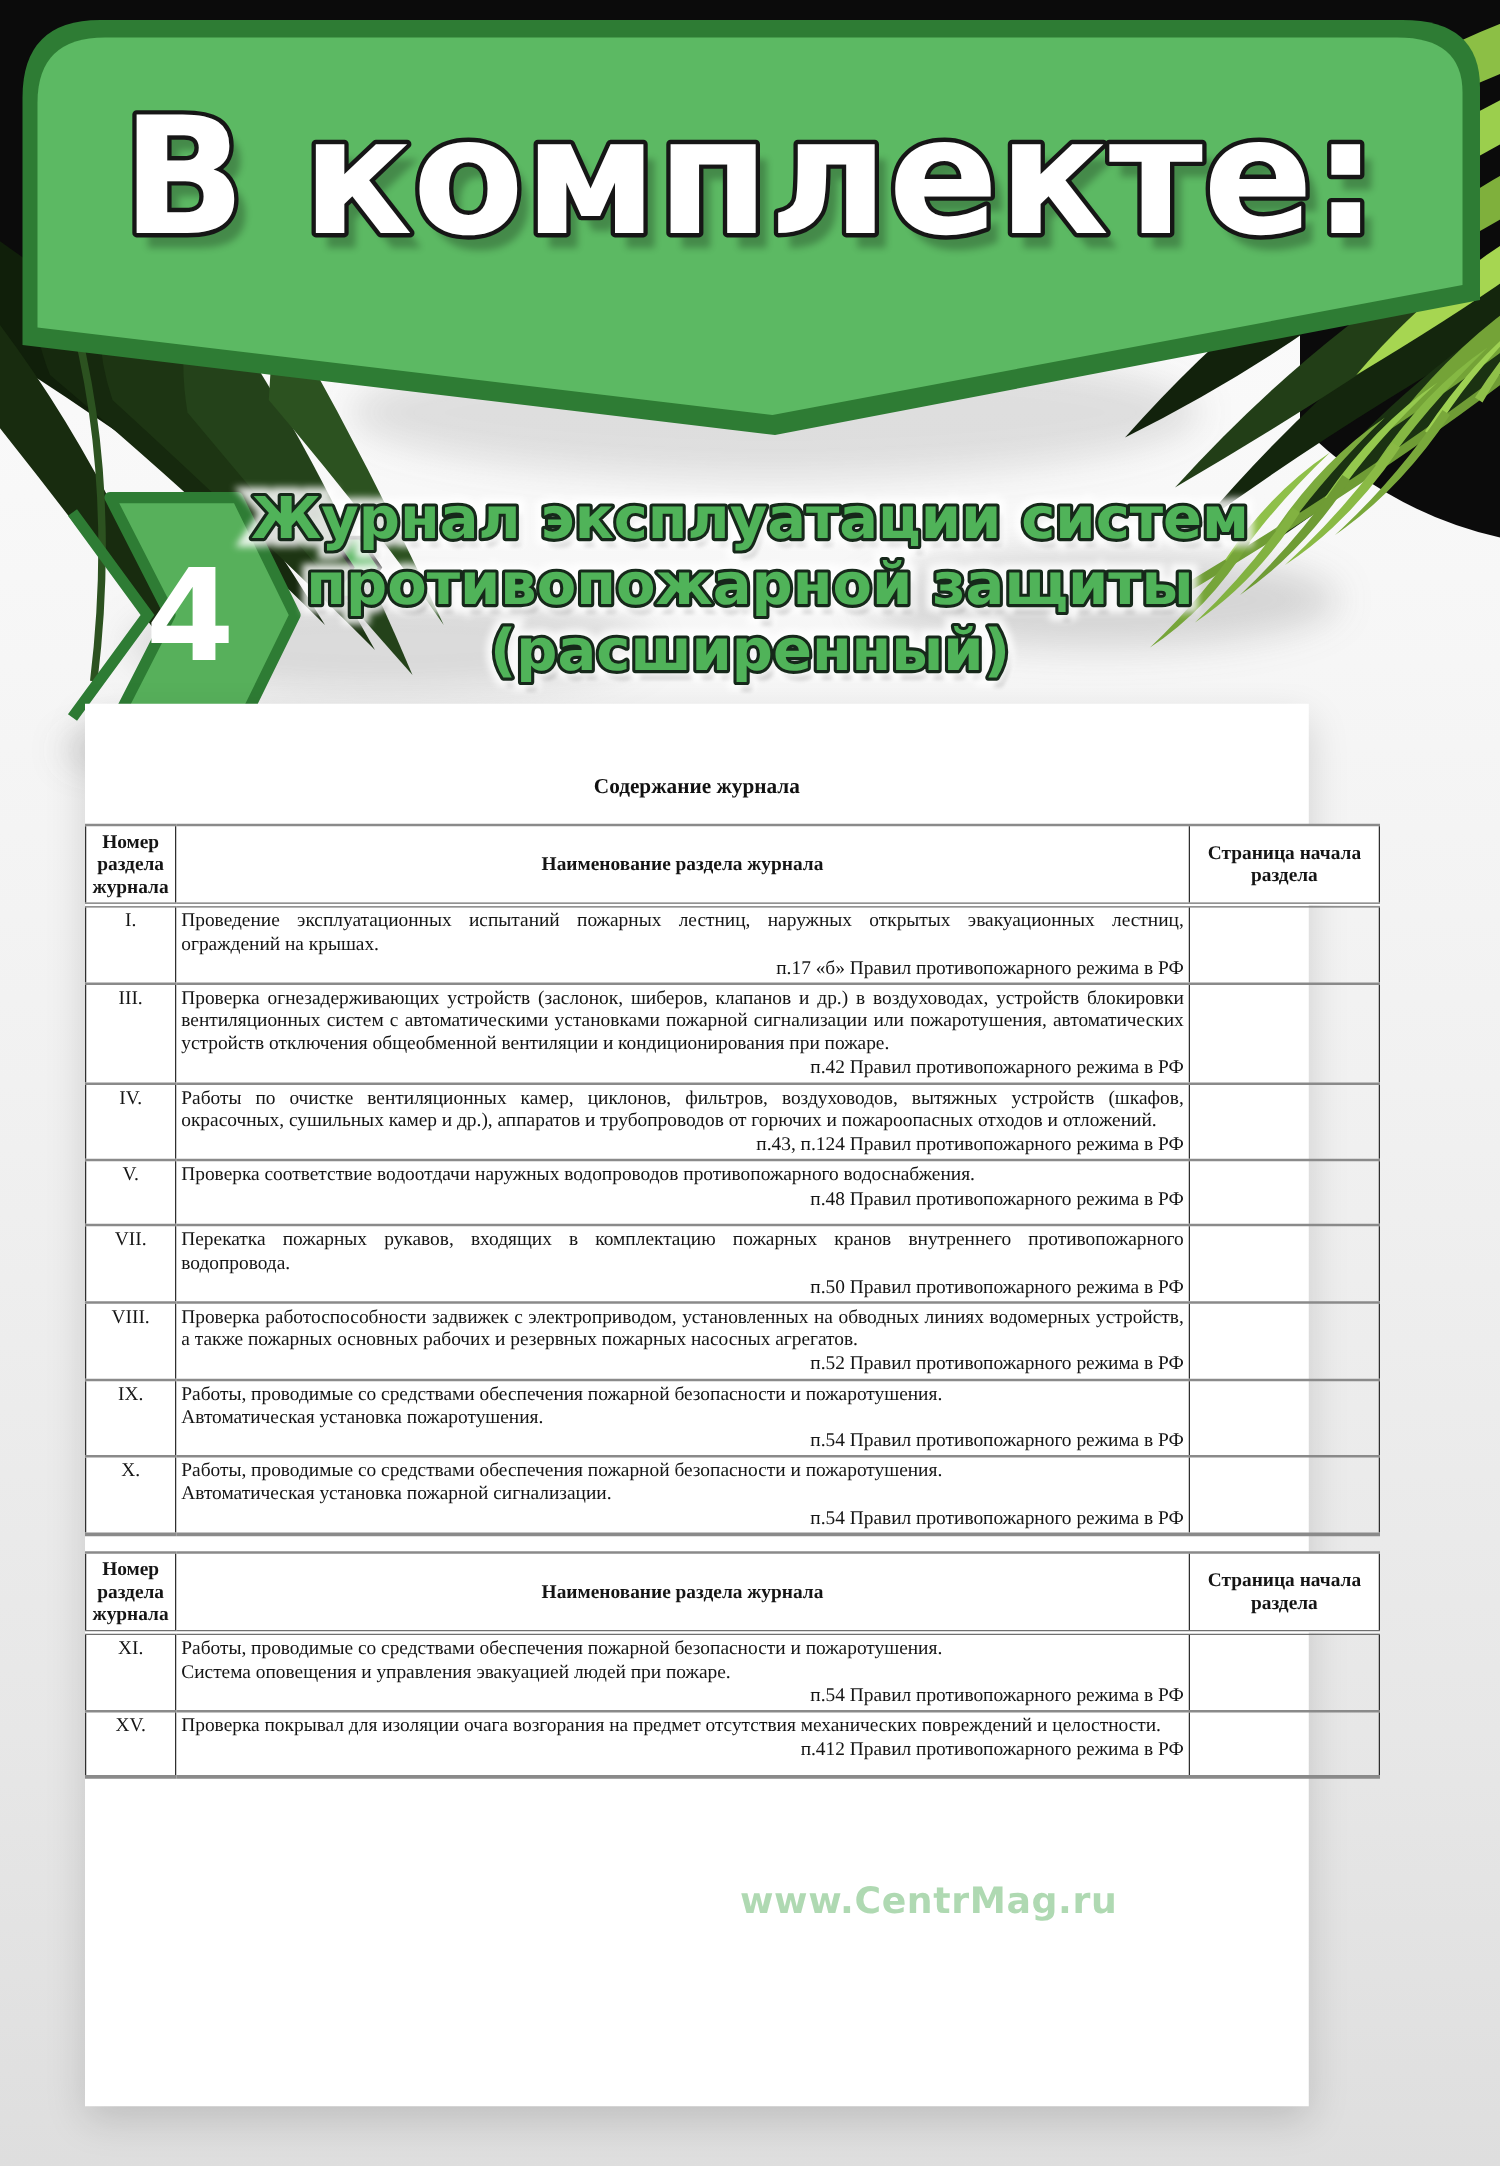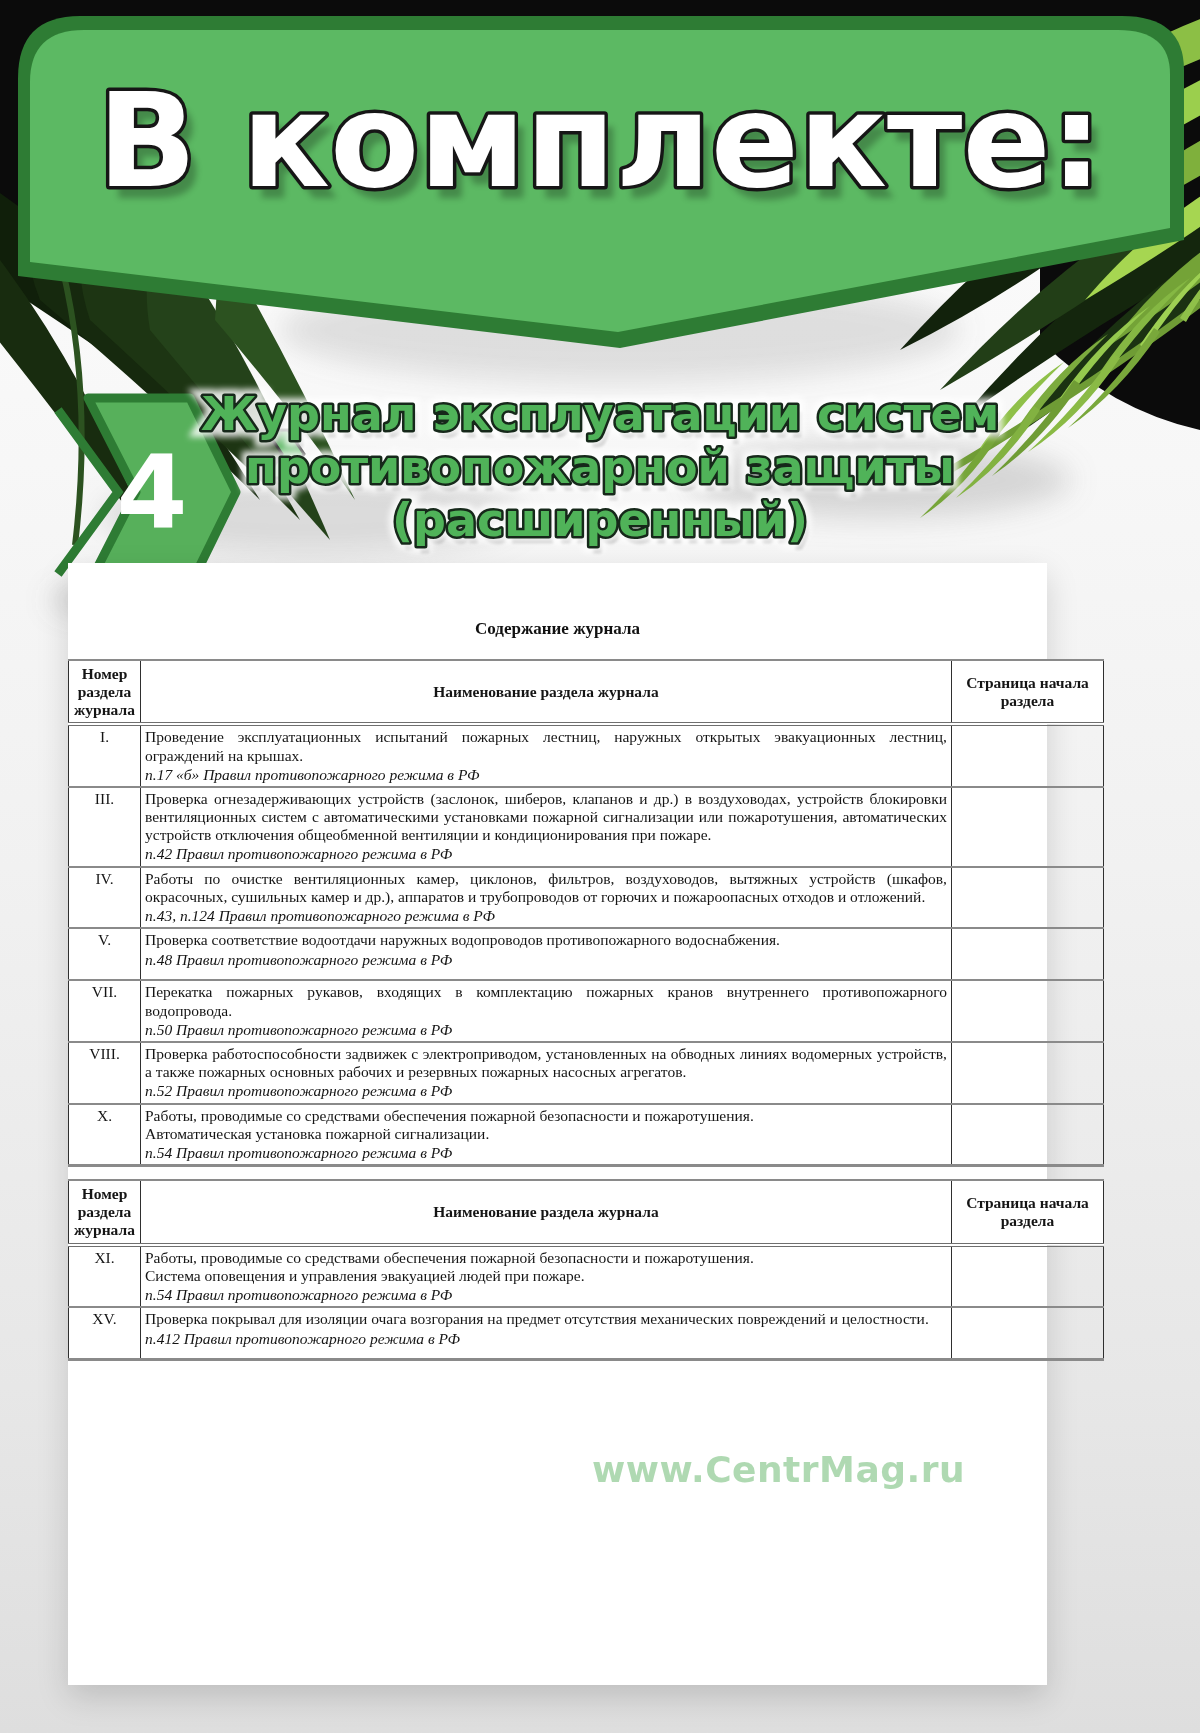--- a/index.html
+++ b/index.html
@@ -28,24 +28,24 @@
   }
   .toc td {
     border-left:1px solid #2f2f2f; border-right:1px solid #2f2f2f;
     border-top:2px solid #8a8a8a; border-bottom:2px solid #8a8a8a;
     vertical-align:top; padding:2px 4px; font-size:15.5px;
   }
   .toc tr:last-child td { border-bottom:3px solid #8a8a8a; }
   td.num-cell { text-align:center; }
   .name-wrap { min-height:46px; }
   .line { text-align:justify; line-height:1.17; }
-  .ref { font-style:italic; line-height:1.25; }
+  .ref { line-height:1.25;text-align:right; }
   .watermark {
-    position:absolute; left:592px; top:1449px; z-index:5;
-    font-family:"DejaVu Sans", sans-serif; font-weight:bold; font-size:36px;
+    position:absolute; left:592px; top:1503px; z-index:5;
+    font-family:"DejaVu Sans", sans-serif; font-weight:bold; font-size:29px;
     color: rgba(110,185,115,.55); letter-spacing:.5px; pointer-events:none;
   }
 </style>
 </head>
 <body>
 
 <div class="page">
 
   <svg class="scene" width="1200" height="780" viewBox="0 0 1200 780">
     <defs>
@@ -214,20 +214,31 @@
             <td class="num-cell">VIII.</td>
             <td>
               <div class="name-wrap">
                 <div class="line">Проверка работоспособности задвижек с электроприводом, установленных на обводных линиях водомерных устройств, а также пожарных основных рабочих и резервных пожарных насосных агрегатов.</div>
                 <div class="ref">п.52 Правил противопожарного режима в РФ</div>
               </div>
             </td>
             <td></td>
           </tr>
           <tr>
+            <td class="num-cell">IX.</td>
+            <td>
+              <div class="name-wrap">
+                <div class="line">Работы, проводимые со средствами обеспечения пожарной безопасности и пожаротушения.</div>
+                <div class="line">Автоматическая установка пожаротушения.</div>
+                <div class="ref">п.54 Правил противопожарного режима в РФ</div>
+              </div>
+            </td>
+            <td></td>
+          </tr>
+          <tr>
             <td class="num-cell">X.</td>
             <td>
               <div class="name-wrap">
                 <div class="line">Работы, проводимые со средствами обеспечения пожарной безопасности и пожаротушения.</div>
                 <div class="line">Автоматическая установка пожарной сигнализации.</div>
                 <div class="ref">п.54 Правил противопожарного режима в РФ</div>
               </div>
             </td>
             <td></td>
           </tr>

